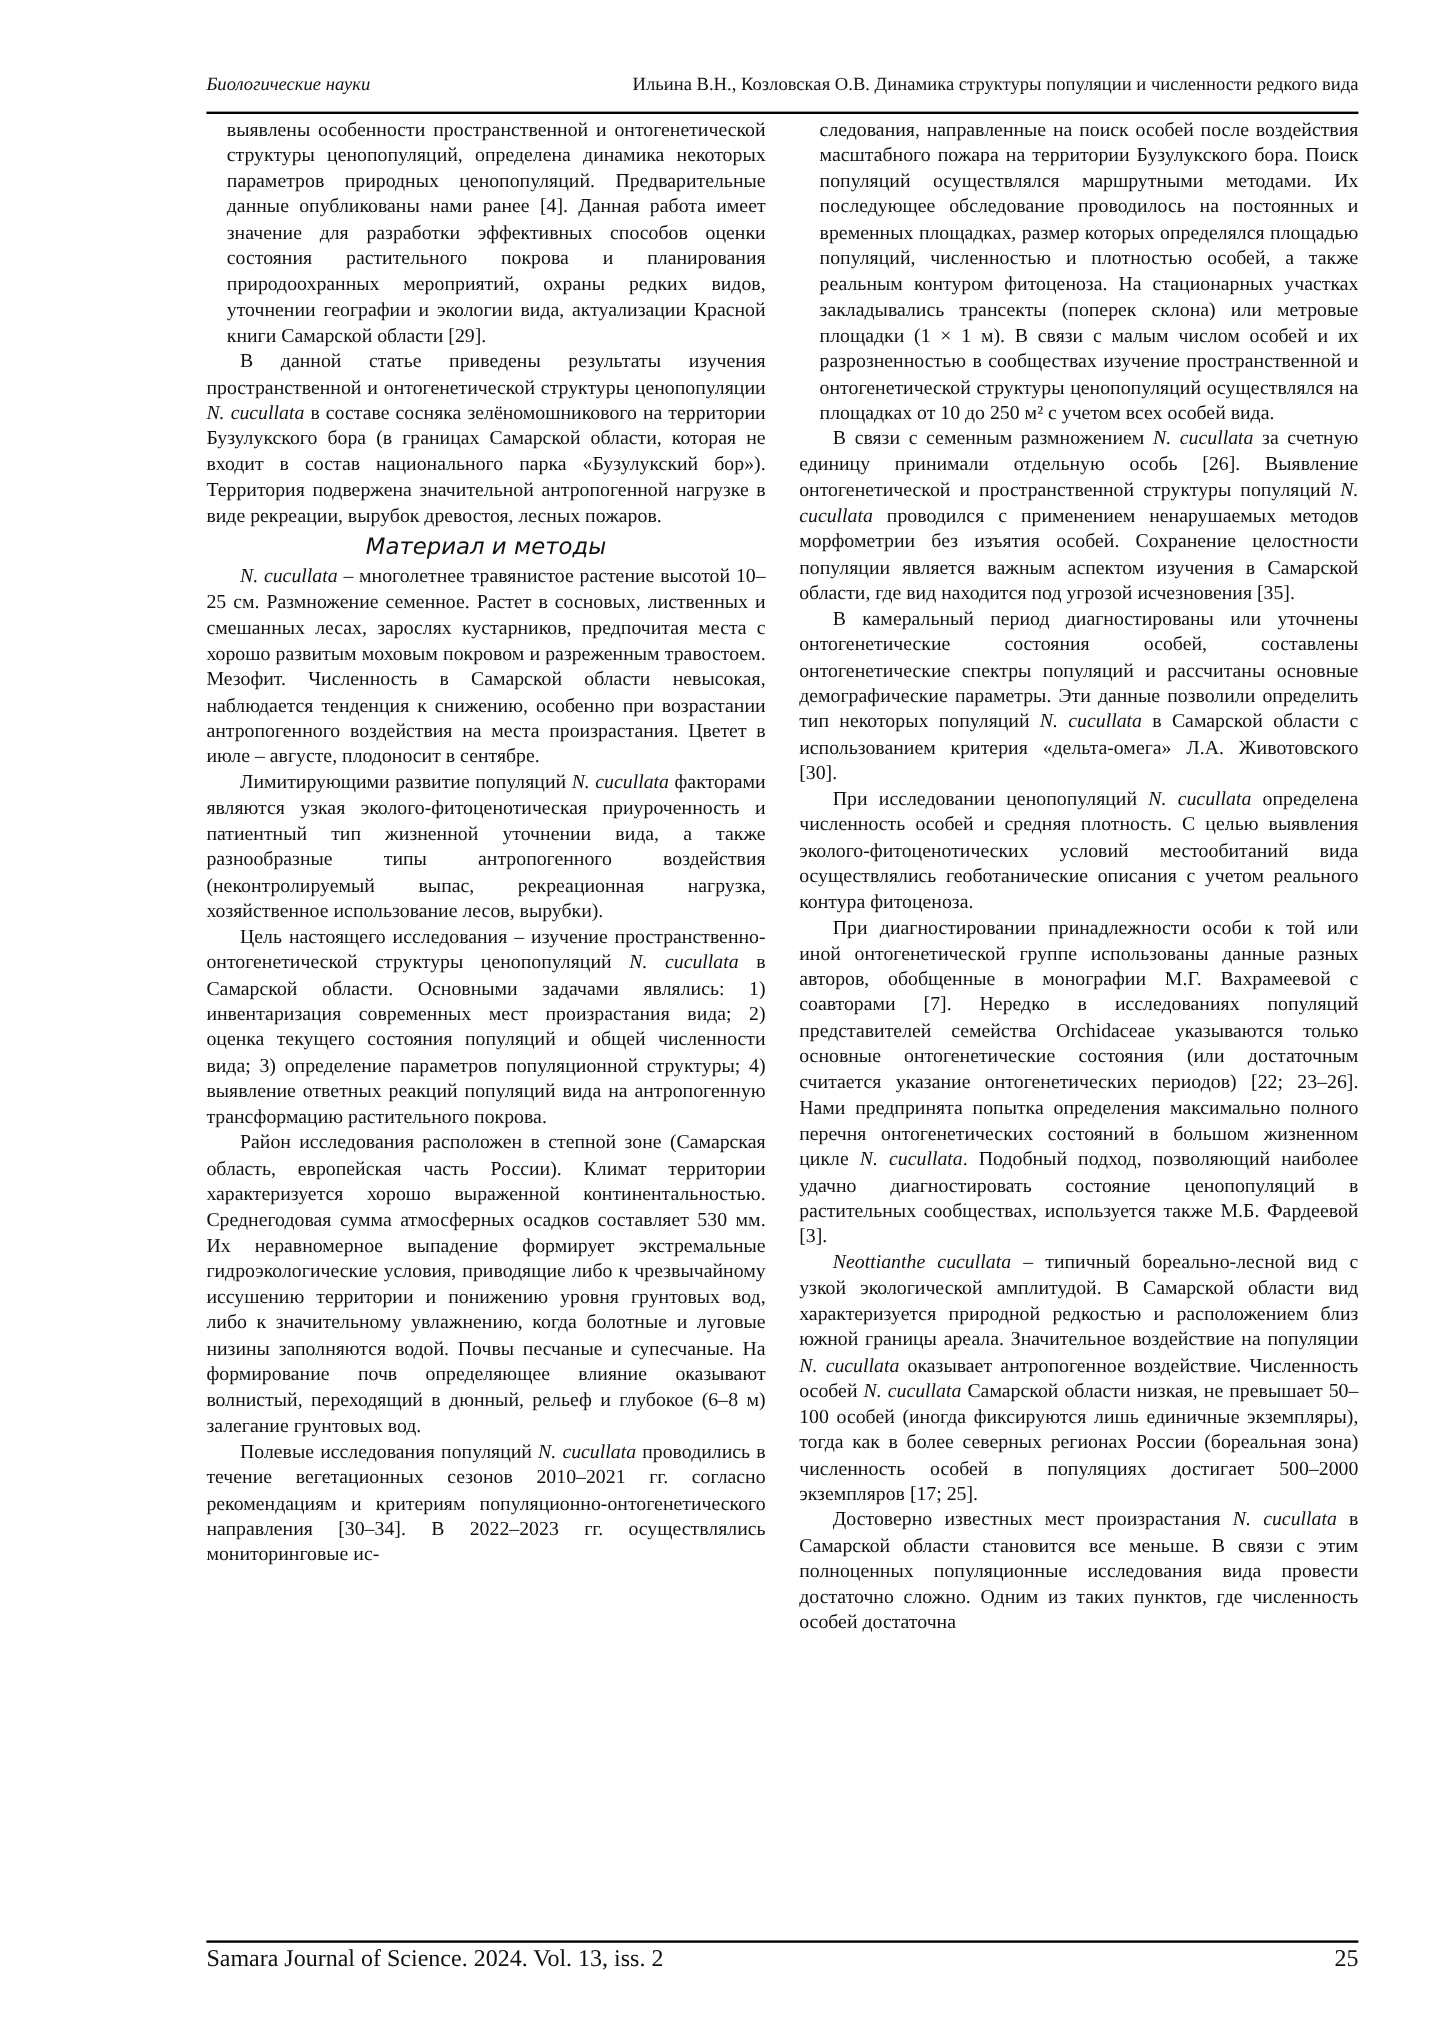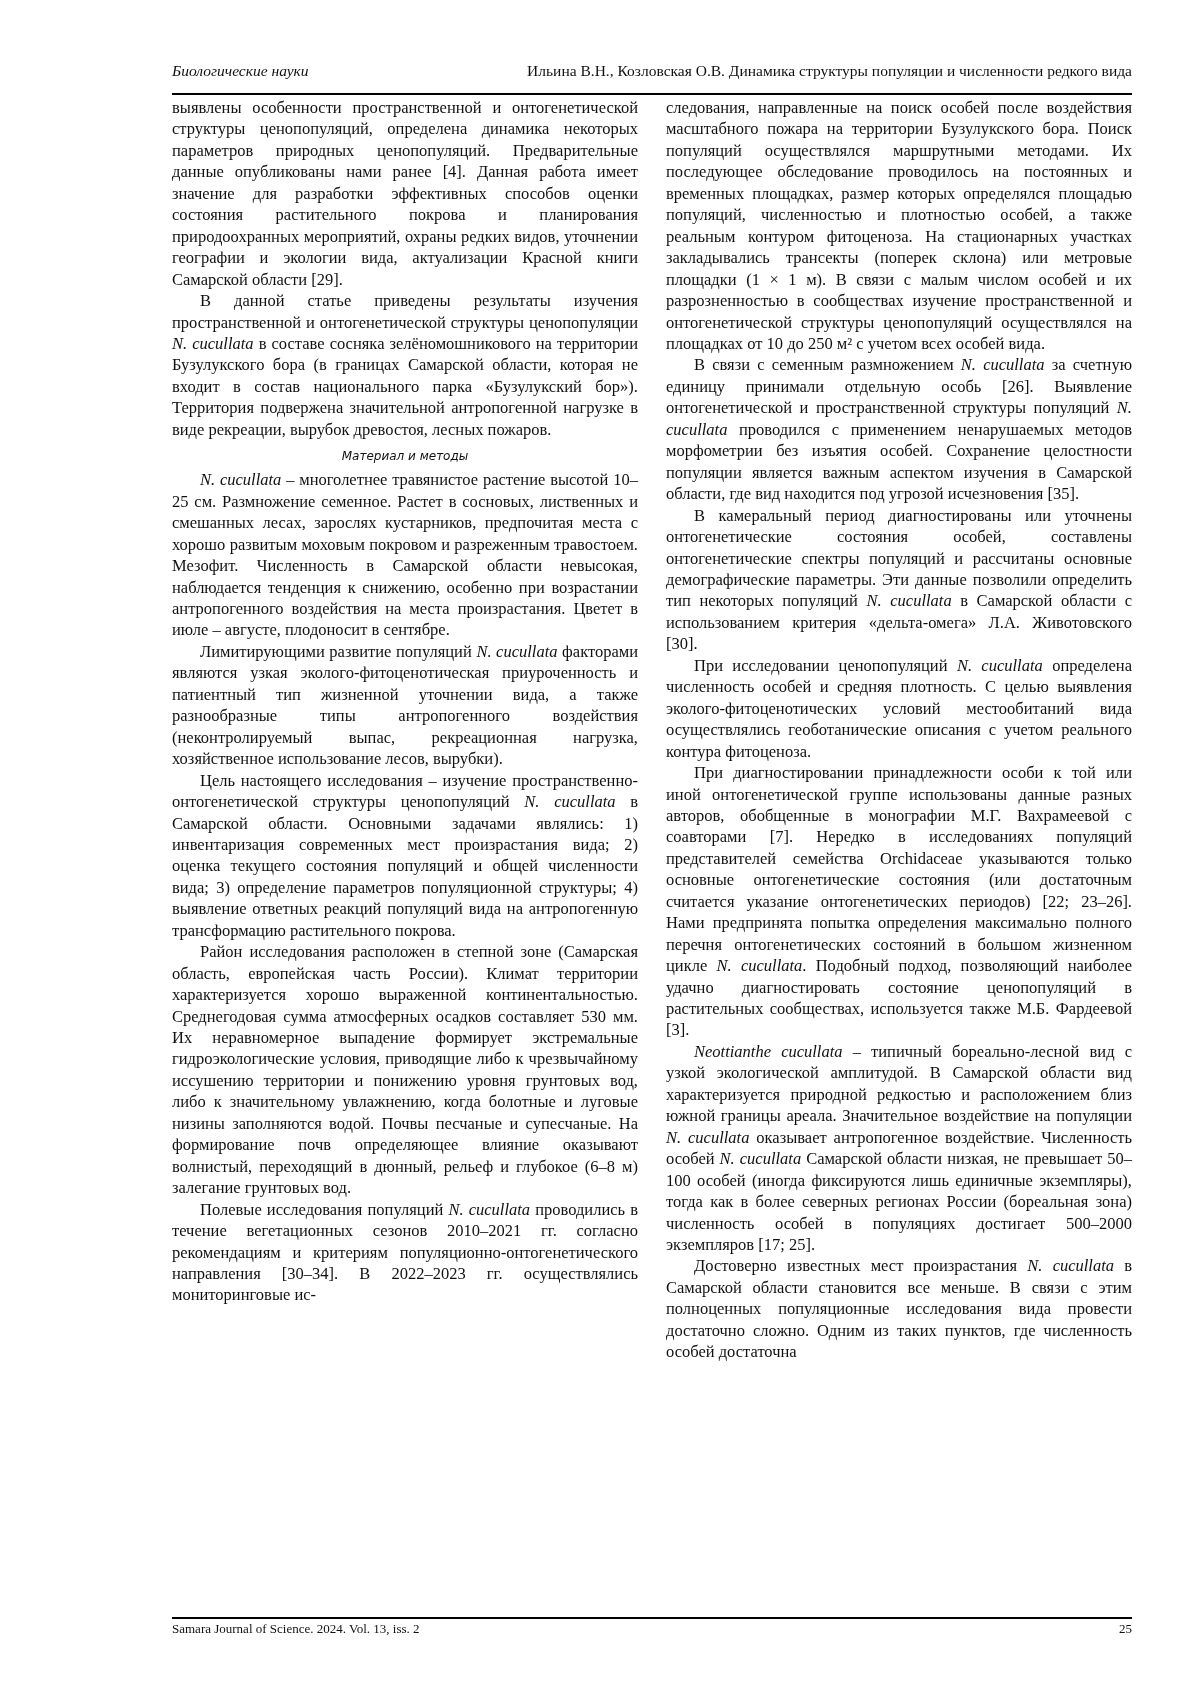--- a/index.html
+++ b/index.html
@@ -7,24 +7,24 @@
          font-family: "Liberation Serif", serif; color: #111; }
   .page { position: absolute; left: 172px; top: 62px; width: 960px; }
   .header { display: flex; font-size: 15.5px; line-height: 18px; border-bottom: 2px solid #000; padding-bottom: 13px; }
   .header .hl { width: 170px; font-style: italic; }
   .header .hr { flex: 1; text-align: right; white-space: nowrap; overflow: hidden; }
   .header .hr .line2 { display: block; }
   .header .hr i { font-style: italic; }
   .cols { display: flex; justify-content: space-between; margin-top: 2px; }
   .col { width: 466px; font-size: 16.5px; line-height: 21.45px; text-align: justify; }
   .col p { margin: 0; text-indent: 28px; hyphens: manual; }
-  .col p.noindent { text-indent: 0; }
+  .col p.noindent { text-indent: 0; margin-left: 17px; }
   .col i { font-style: italic; }
-  .sec { text-align: center; font-family: "DejaVu Sans", sans-serif; font-style: italic; font-size: 12px; line-height: 20px; margin: 6px 0 3px 0; }
-  .footer { position: absolute; left: 172px; top: 1617px; width: 960px; border-top: 2px solid #000; display: flex; justify-content: space-between; font-size: 13px; padding-top: 2px; }
+  .sec { text-align: center; font-family: "DejaVu Sans", sans-serif; font-style: italic; font-size: 19px; line-height: 20px; margin: 6px 0 3px 0; }
+  .footer { position: absolute; left: 172px; top: 1617px; width: 960px; border-top: 2px solid #000; display: flex; justify-content: space-between; font-size: 20px; padding-top: 2px; }
 </style>
 </head>
 <body>
 
 <div class="page">
   <div class="header">
     <div class="hl">Биологические науки</div>
     <div class="hr">
       <span class="line2">Ильина В.Н., Козловская О.В. Динамика структуры популяции и численности редкого вида</span>
     </div>

